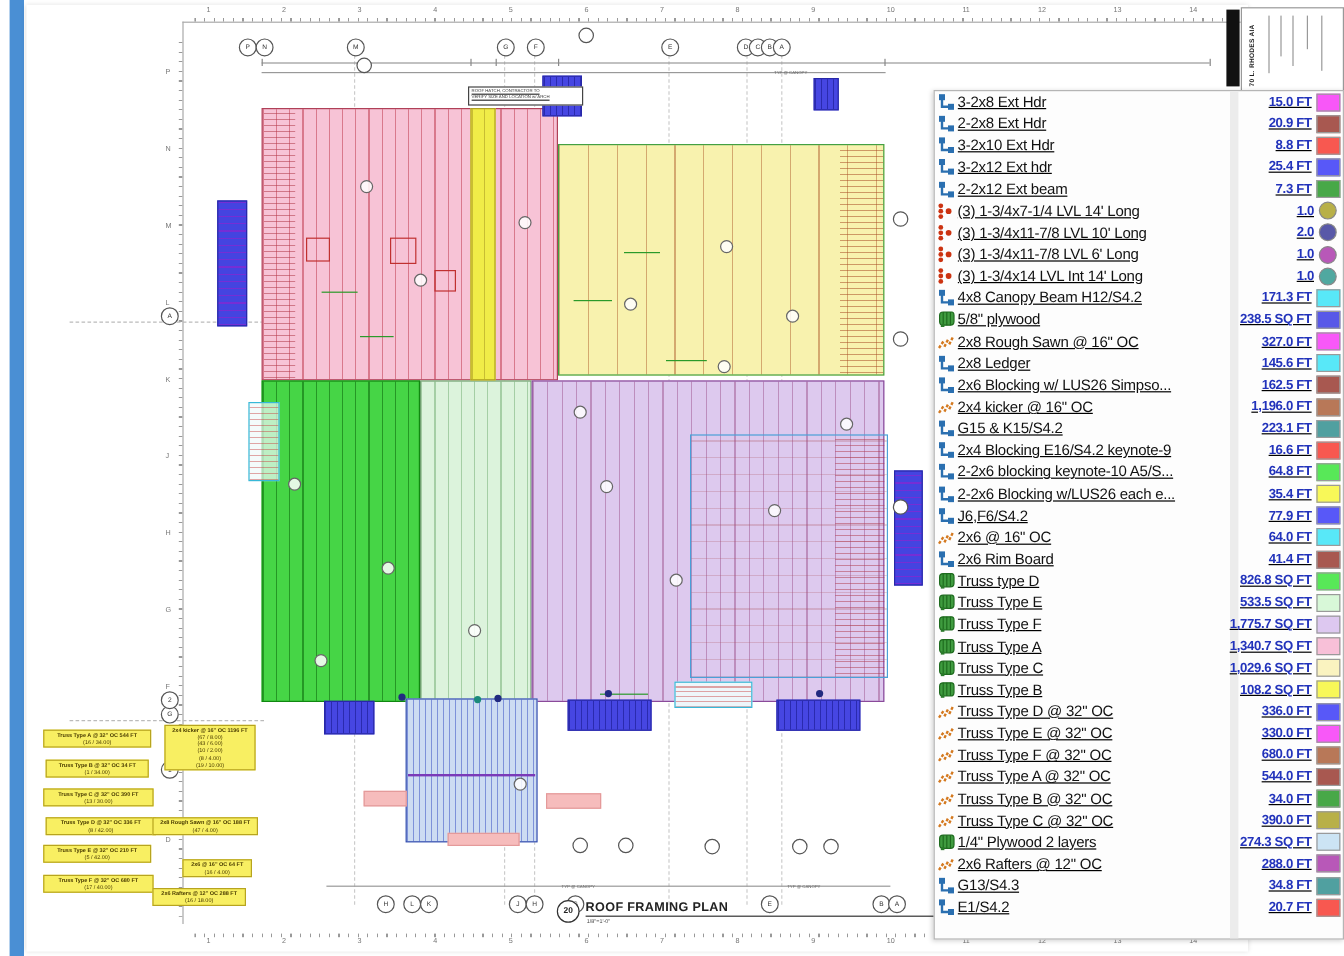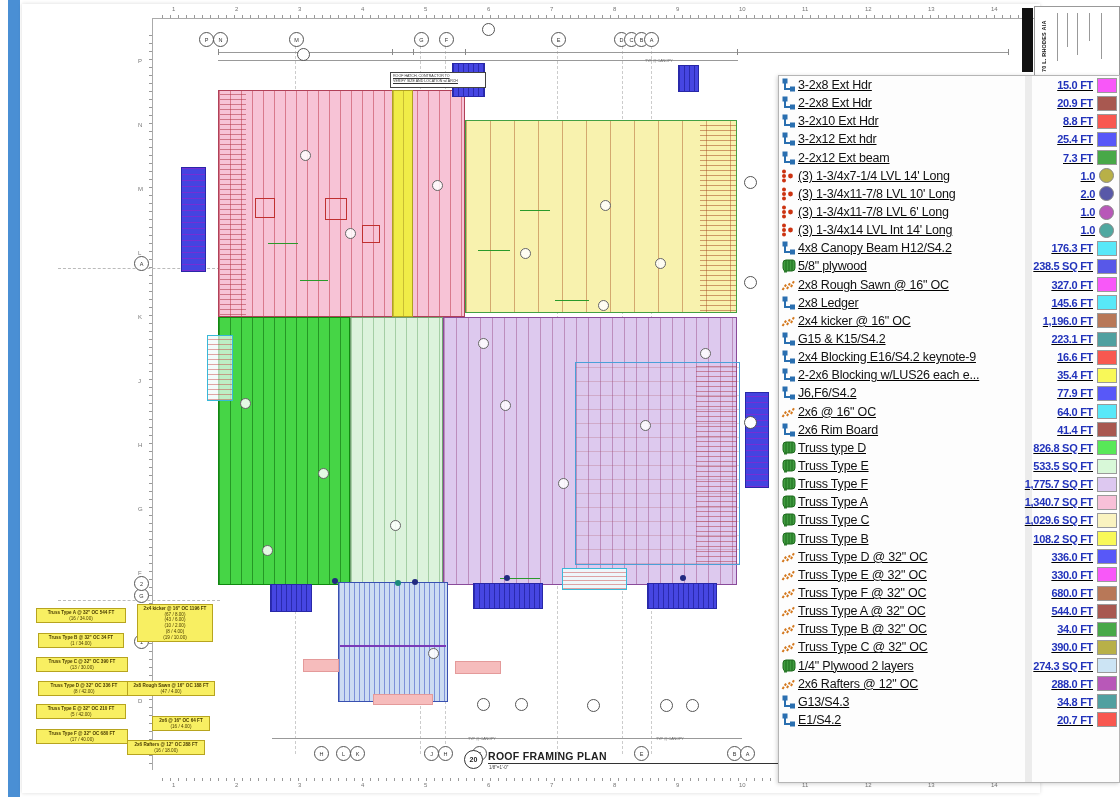--- a/index.html
+++ b/index.html
@@ -427,21 +427,21 @@
           <span class="qty">1.0</span>
           <span class="swatch circle" style="background: rgb(80, 168, 160);"></span>
         </div>
         <div class="prow">
           <span class="icon"><svg viewBox="0 0 15 14" width="15" height="14">
               <path d="M4 3 L4 11 L11 11" stroke="#2a6fb0" stroke-width="2" fill="none"></path>
               <rect x="1.5" y="0.5" width="5" height="5" fill="#2a6fb0"></rect>
               <rect x="9" y="8.5" width="5" height="5" fill="#2a6fb0"></rect>
             </svg></span>
           <span class="lbl">4x8 Canopy Beam H12/S4.2</span>
-          <span class="qty">176.3 FT</span>
+          <span class="qty">171.3 FT</span>
           <span class="swatch" style="background: rgb(88, 232, 248);"></span>
         </div>
         <div class="prow">
           <span class="icon"><svg viewBox="0 0 15 14" width="15" height="14">
               <path d="M2 4 Q2 1 5 1 L12 1 Q14 1 14 4 L14 9 Q14 12 11 12 L5 12 Q2 12 2 9 Z" fill="#3f9b3f" stroke="#1e6b1e"></path>
               <path d="M5 1 L5 12 M8 1 L8 12 M11 1 L11 12" stroke="#1e6b1e" stroke-width="1" fill="none"></path>
               <rect x="3" y="11" width="3" height="2.5" fill="#2a7a2a"></rect>
             </svg></span>
           <span class="lbl">5/8" plywood</span>
           <span class="qty">238.5 SQ FT</span>
@@ -462,20 +462,30 @@
               <path d="M4 3 L4 11 L11 11" stroke="#2a6fb0" stroke-width="2" fill="none"></path>
               <rect x="1.5" y="0.5" width="5" height="5" fill="#2a6fb0"></rect>
               <rect x="9" y="8.5" width="5" height="5" fill="#2a6fb0"></rect>
             </svg></span>
           <span class="lbl">2x8 Ledger</span>
           <span class="qty">145.6 FT</span>
           <span class="swatch" style="background: rgb(88, 232, 248);"></span>
         </div>
         <div class="prow">
           <span class="icon"><svg viewBox="0 0 15 14" width="15" height="14">
+              <path d="M4 3 L4 11 L11 11" stroke="#2a6fb0" stroke-width="2" fill="none"></path>
+              <rect x="1.5" y="0.5" width="5" height="5" fill="#2a6fb0"></rect>
+              <rect x="9" y="8.5" width="5" height="5" fill="#2a6fb0"></rect>
+            </svg></span>
+          <span class="lbl">2x6 Blocking w/ LUS26 Simpso...</span>
+          <span class="qty">162.5 FT</span>
+          <span class="swatch" style="background: rgb(168, 88, 80);"></span>
+        </div>
+        <div class="prow">
+          <span class="icon"><svg viewBox="0 0 15 14" width="15" height="14">
               <path d="M1.5 12 L5.5 6" stroke="#d4791f" stroke-width="2" stroke-dasharray="2.5 1.5" fill="none"></path>
               <path d="M6 11 L9.5 4" stroke="#d4791f" stroke-width="2" stroke-dasharray="2.5 1.5" fill="none"></path>
               <path d="M10 9 L13.5 2" stroke="#d4791f" stroke-width="2" stroke-dasharray="2.5 1.5" fill="none"></path>
             </svg></span>
           <span class="lbl">2x4 kicker @ 16" OC</span>
           <span class="qty">1,196.0 FT</span>
           <span class="swatch" style="background: rgb(184, 120, 88);"></span>
         </div>
         <div class="prow">
           <span class="icon"><svg viewBox="0 0 15 14" width="15" height="14">
@@ -496,20 +506,30 @@
           <span class="lbl">2x4 Blocking E16/S4.2 keynote-9</span>
           <span class="qty">16.6 FT</span>
           <span class="swatch" style="background: rgb(248, 88, 80);"></span>
         </div>
         <div class="prow">
           <span class="icon"><svg viewBox="0 0 15 14" width="15" height="14">
               <path d="M4 3 L4 11 L11 11" stroke="#2a6fb0" stroke-width="2" fill="none"></path>
               <rect x="1.5" y="0.5" width="5" height="5" fill="#2a6fb0"></rect>
               <rect x="9" y="8.5" width="5" height="5" fill="#2a6fb0"></rect>
             </svg></span>
+          <span class="lbl">2-2x6 blocking keynote-10 A5/S...</span>
+          <span class="qty">64.8 FT</span>
+          <span class="swatch" style="background: rgb(88, 232, 88);"></span>
+        </div>
+        <div class="prow">
+          <span class="icon"><svg viewBox="0 0 15 14" width="15" height="14">
+              <path d="M4 3 L4 11 L11 11" stroke="#2a6fb0" stroke-width="2" fill="none"></path>
+              <rect x="1.5" y="0.5" width="5" height="5" fill="#2a6fb0"></rect>
+              <rect x="9" y="8.5" width="5" height="5" fill="#2a6fb0"></rect>
+            </svg></span>
           <span class="lbl">2-2x6 Blocking w/LUS26 each e...</span>
           <span class="qty">35.4 FT</span>
           <span class="swatch" style="background: rgb(248, 248, 88);"></span>
         </div>
         <div class="prow">
           <span class="icon"><svg viewBox="0 0 15 14" width="15" height="14">
               <path d="M4 3 L4 11 L11 11" stroke="#2a6fb0" stroke-width="2" fill="none"></path>
               <rect x="1.5" y="0.5" width="5" height="5" fill="#2a6fb0"></rect>
               <rect x="9" y="8.5" width="5" height="5" fill="#2a6fb0"></rect>
             </svg></span>

